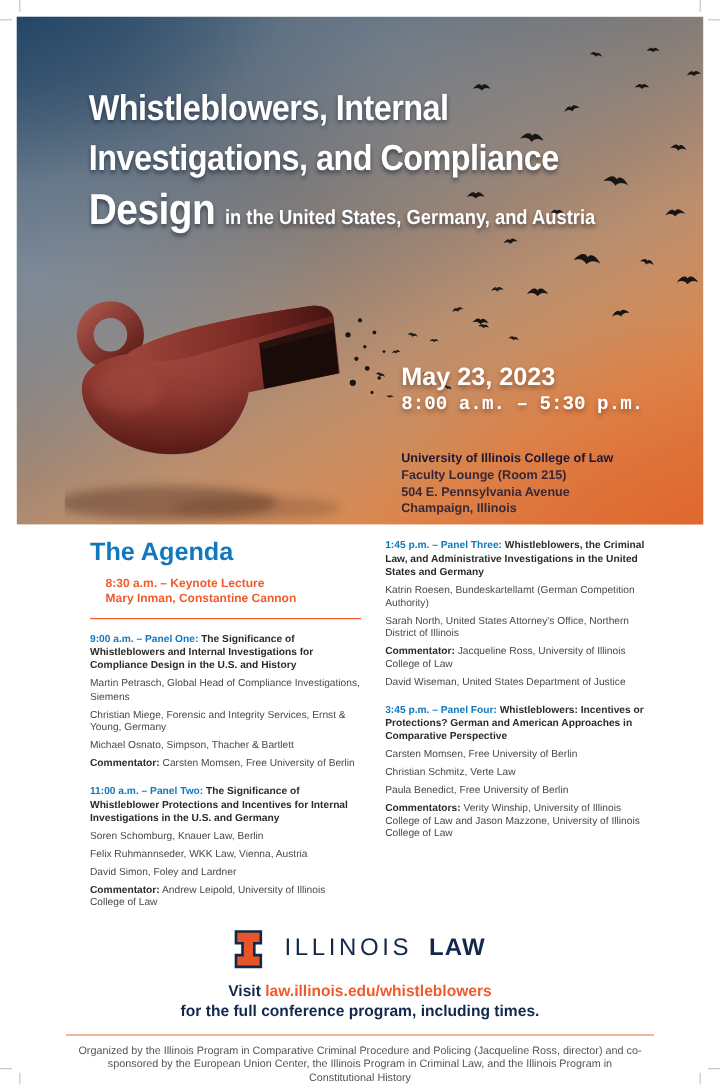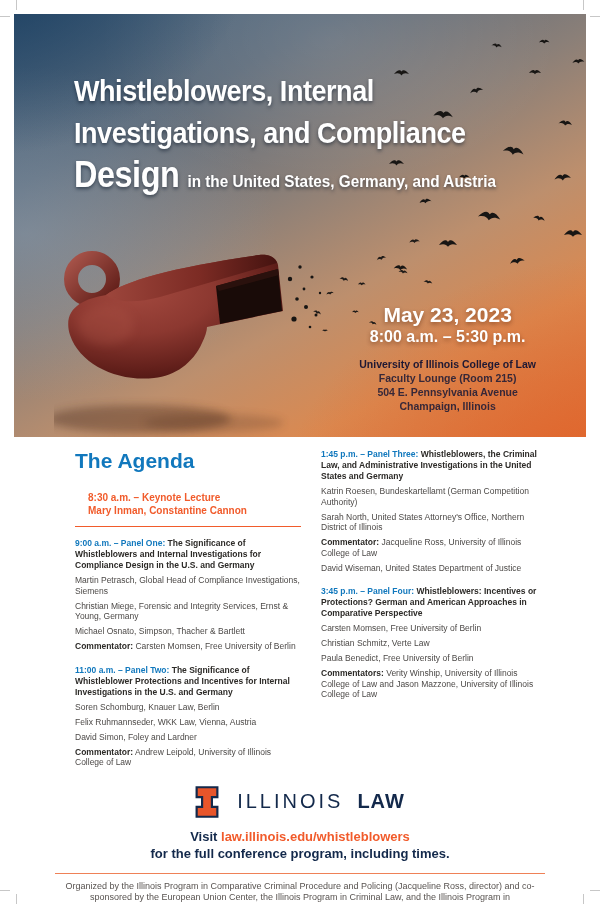--- a/index.html
+++ b/index.html
@@ -26,32 +26,32 @@
   .whistle { left:40px; top:235px; width:270px; height:195px; }
 
   .hero-title { position:absolute; left:60px; top:56px; color:#fff;
     text-shadow:0 2px 4px rgba(10,22,38,0.55); }
   .t-line { font-weight:bold; font-size:30px; line-height:42px; white-space:nowrap;
     letter-spacing:-0.5px; transform:scaleX(0.9); transform-origin:left top; }
   .t-line3 { display:flex; align-items:baseline; gap:9px; }
   .t-big { font-weight:bold; font-size:36px; }
   .t-small { font-weight:bold; font-size:17px; letter-spacing:0; }
 
-  .event-block { position:absolute; right:50px; top:288px; text-align:center; }
+  .event-block { position:absolute; right:50px; top:288px; text-align:left; }
   .ev-date { color:#fff; font-weight:bold; font-size:21px; line-height:25px;
     text-shadow:0 2px 4px rgba(70,25,5,0.45); }
   .ev-time { color:#fff; font-weight:bold; font-size:16px; line-height:20px;
-    text-shadow:0 2px 4px rgba(70,25,5,0.45); margin-bottom:10px; }
+    text-shadow:0 2px 4px rgba(70,25,5,0.45); margin-bottom:28px;font-family:Liberation Mono, monospace; }
   .ev-venue { color:#1e1833; font-weight:bold; font-size:10.5px; line-height:14px; }
   .ev-line  { color:#2a2137; font-weight:bold; font-size:10.5px; line-height:14px; opacity:0.92; }
 
   
   .agenda { display:flex; gap:20px; padding:12px 0 0 61px; }
   .col { width:226px; }
-  .agenda-heading { color:#1178bd; font-weight:bold; font-size:21px; line-height:24px; margin-bottom:18px; }
+  .agenda-heading { color:#1178bd; font-weight:bold; font-size:21px; line-height:24px; margin-bottom:7px; }
   .keynote div { color:#f15b2b; font-weight:bold; font-size:10px; line-height:13px;padding-left:13px; }
   .orange-rule { border:none; border-top:1.5px solid #f15b2b; margin:9px 0 11px; width:226px; }
   .panel { margin-bottom:13px; }
   .panel-head { font-size:8.5px; font-weight:bold; color:#2d2b28; line-height:11px; margin-bottom:4px; }
   .panel-head .ptime { color:#1178bd; }
   .speaker { font-size:8.5px; color:#4c4947; line-height:10.5px; margin-bottom:4.5px; }
   .clabel { font-weight:bold; color:#2d2b28; }
 
   
   .logo-row { display:flex; align-items:center; justify-content:center; gap:18px; margin-top:4px; }
@@ -191,21 +191,21 @@
       <div class="col">
         <div class="agenda-heading">The Agenda</div>
 
         <div class="keynote">
           <div>8:30 a.m. – Keynote Lecture</div>
           <div>Mary Inman, Constantine Cannon</div>
         </div>
         <hr class="orange-rule">
 
         <div class="panel">
-          <p class="panel-head"><span class="ptime">9:00 a.m. – Panel One:</span> <span>The Significance of Whistleblowers and Internal Investigations for Compliance Design in the U.S. and Germany</span></p>
+          <p class="panel-head"><span class="ptime">9:00 a.m. – Panel One:</span> <span>The Significance of Whistleblowers and Internal Investigations for Compliance Design in the U.S. and History</span></p>
           <p class="speaker">Martin Petrasch, Global Head of Compliance Investigations, Siemens</p>
           <p class="speaker">Christian Miege, Forensic and Integrity Services, Ernst &amp; Young, Germany</p>
           <p class="speaker">Michael Osnato, Simpson, Thacher &amp; Bartlett</p>
           <p class="speaker"><span class="clabel">Commentator:</span> <span>Carsten Momsen, Free University of Berlin</span></p>
         </div>
 
         <div class="panel">
           <p class="panel-head"><span class="ptime">11:00 a.m. – Panel Two:</span> <span>The Significance of Whistleblower Protections and Incentives for Internal Investigations in the U.S. and Germany</span></p>
           <p class="speaker">Soren Schomburg, Knauer Law, Berlin</p>
           <p class="speaker">Felix Ruhmannseder, WKK Law, Vienna, Austria</p>

